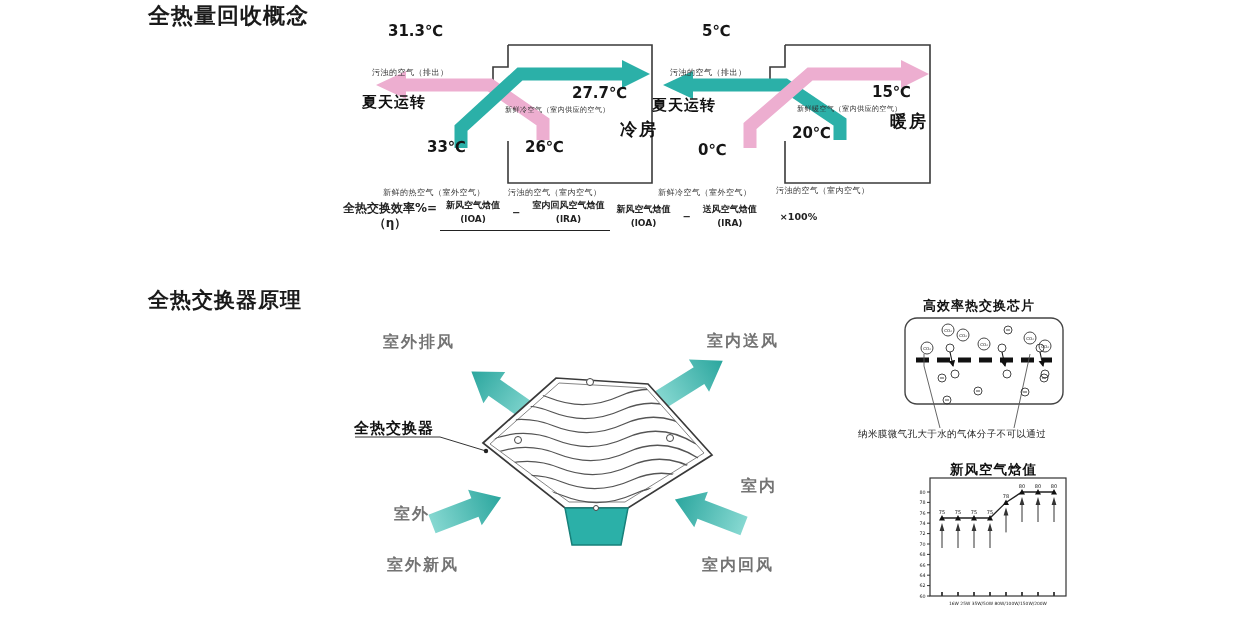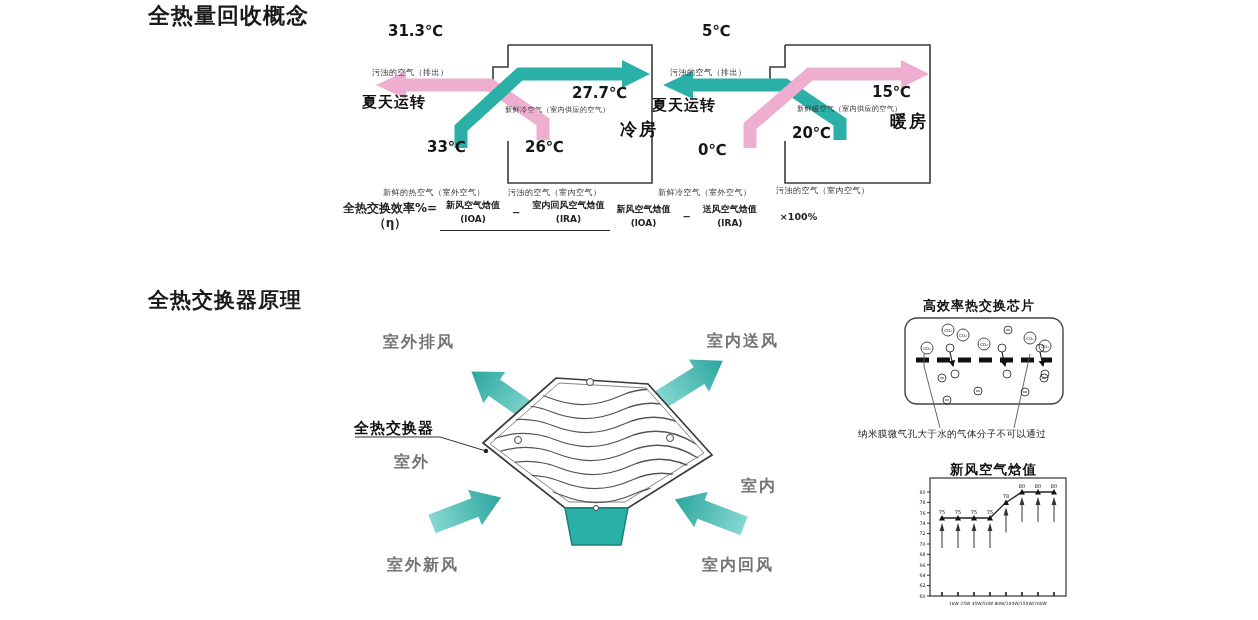--- a/index.html
+++ b/index.html
@@ -158,21 +158,21 @@
 
   <polygon points="225,178 288,178 281,215 232,215" style="fill:var(--teal,#2bb0a8)" stroke="#17807a" stroke-width="1.5"></polygon>
   <circle cx="256" cy="178" r="2.5" fill="#fff" stroke="#444" stroke-width="1"></circle>
 
   <path d="M15,107 H100 L146,121" fill="none" stroke="#333" stroke-width="1"></path>
   <circle cx="146" cy="121" r="2.2" fill="#222"></circle>
 </svg>
 <span class="abs big" style="left:383px;top:332px">室外排风</span>
 <span class="abs big" style="left:707px;top:331px">室内送风</span>
 <span class="abs med" style="left:354px;top:419px">全热交换器</span>
-<span class="abs big" style="left:394px;top:452px">室外</span>
+<span class="abs big" style="left:394px;top:504px">室外</span>
 <span class="abs big" style="left:741px;top:476px">室内</span>
 <span class="abs big" style="left:387px;top:555px">室外新风</span>
 <span class="abs big" style="left:702px;top:555px">室内回风</span>
 
 <span class="abs panel-t" style="left:923px;top:297px">高效率热交换芯片</span>
 <svg style="left:902px;top:314px" width="170" height="118" viewBox="0 0 170 118">
   <defs>
     <marker id="mk" markerWidth="7" markerHeight="7" refX="5" refY="3" orient="auto">
       <path d="M0,0 L6,3 L0,6 Z" fill="#111"></path>
     </marker>

